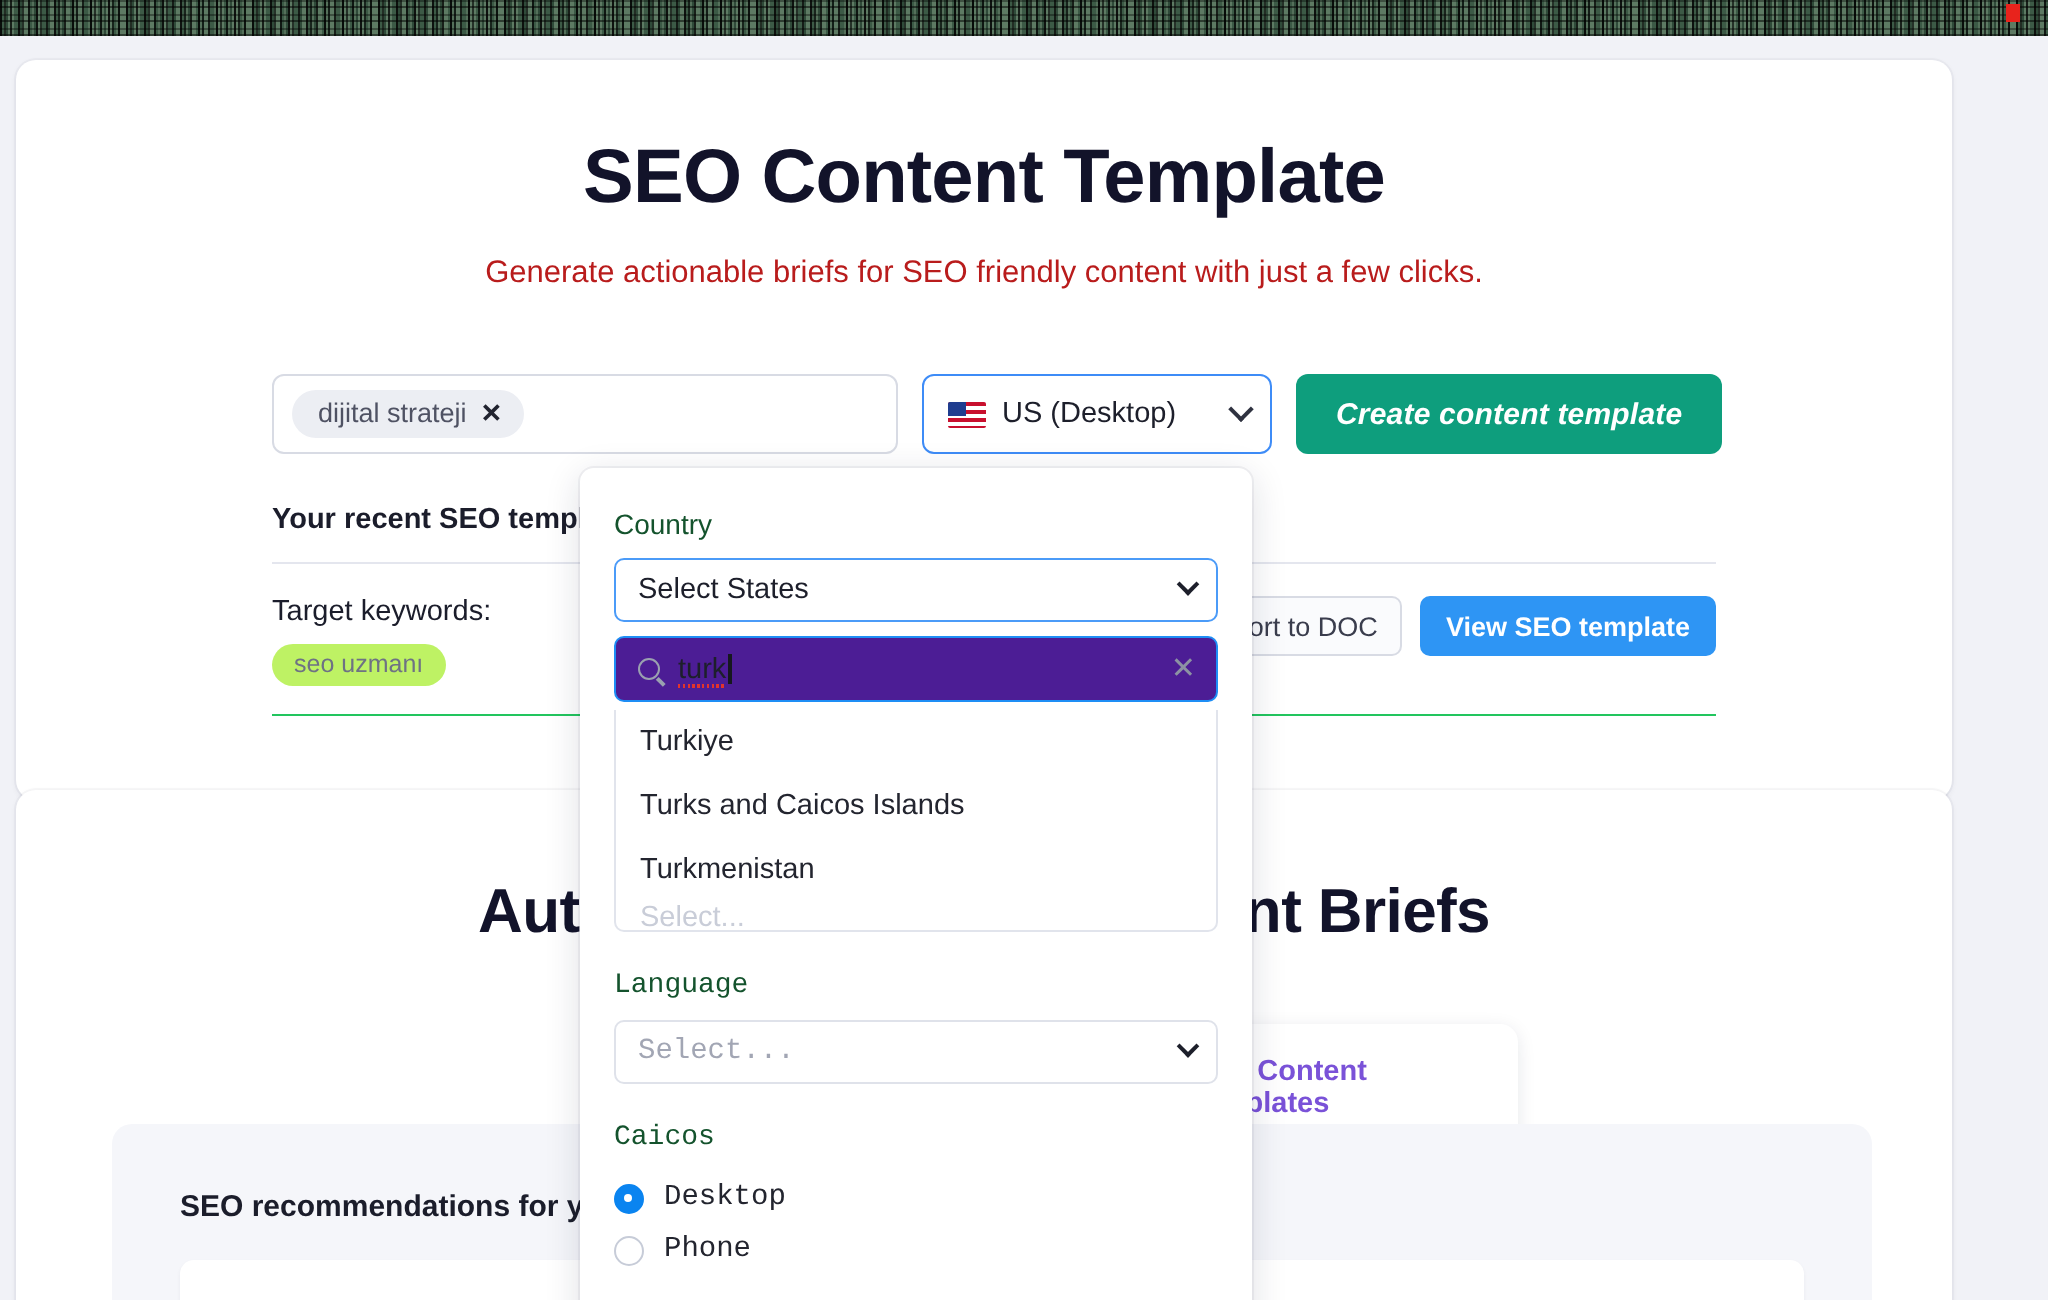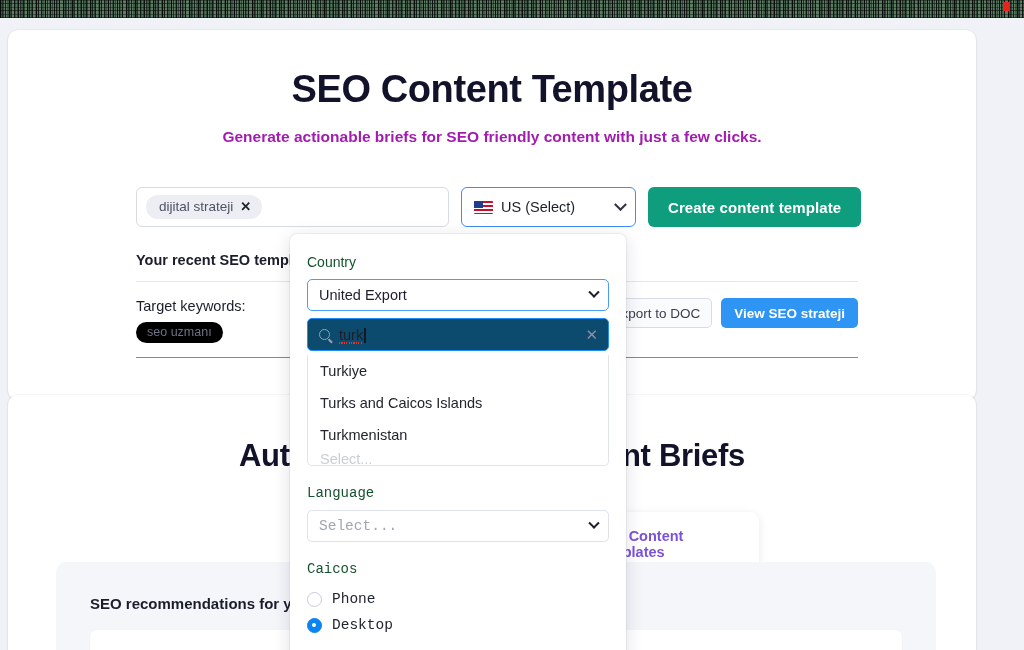--- a/index.html
+++ b/index.html
@@ -47,22 +47,21 @@
     font-size: 38px;
     font-weight: 700;
     color: #12132a;
     letter-spacing: -0.4px;
     line-height: 1.15;
   }
   .hero-sub {
     text-align: center;
     margin-top: 16px;
     font-size: 15.5px;
-    color: #a21caf;
-    font-weight: bold;
+    color: #b91c1c;
   }
 
   
   .controls {
     position: absolute; left: 128px; top: 157px;
     display: flex; gap: 12px;
   }
   .kw-input {
     width: 313px; height: 40px;
     border: 1px solid #d8dbe4;
@@ -119,20 +118,21 @@
     background: #0e9e7d;
     color: #fff;
     border: none;
     border-radius: 6px;
     padding: 0 20px;
     font-size: 15px;
     font-weight: 700;
     font-family: inherit;
     cursor: pointer;
     letter-spacing: .1px;
+    font-style: italic;
   }
 
   
   .recent {
     position: absolute; left: 128px; top: 222px; width: 722px;
   }
   .recent-head {
     font-size: 14.5px; font-weight: 700; color: #1b1d2b;
     padding-bottom: 13px;
     border-bottom: 1px solid #e4e6ee;
@@ -141,21 +141,21 @@
     display: flex; align-items: flex-start;
     padding-top: 14px;
     border-bottom: 1px solid #22c55e;
     padding-bottom: 14px;
     gap: 10px;
   }
   .recent-label { font-size: 14.5px; color: #1b1d2b; padding-top: 2px; }
   .recent-chips { margin-left: 0; margin-top: 8px; }
   .chip-sm {
     display: inline-block;
-    background: #000000;
+    background: #bef264;
     border-radius: 12px;
     padding: 3px 11px 4px;
     font-size: 12.5px;
     color: #6e7284;
   }
   .recent-left { flex: 1; }
   .recent-actions { display: flex; align-items: center; gap: 9px; padding-top: 2px; }
   .btn-doc {
     height: 30px; border-radius: 5px;
     border: 1px solid #d8dbe4;
@@ -257,21 +257,21 @@
   }
 
   .search-row {
     margin-top: 7px;
     height: 33px;
     border: 1.8px solid #1e8ef5;
     border-radius: 5px;
     display: flex; align-items: center;
     padding: 0 10px 0 11px;
     gap: 9px;
-    background: #0c4a6e;
+    background: #4c1d95;
   }
   .mag {
     width: 11px; height: 11px;
     border: 1.6px solid #9aa0b0;
     border-radius: 50%;
     position: relative; flex: none;
   }
   .mag::after {
     content: ""; position: absolute;
     right: -4px; bottom: -3px;
@@ -353,39 +353,39 @@
     <div class="controls">
       <div class="kw-input">
         <span class="chip">
           <span>dijital strateji</span>
           <span class="chip-x">✕</span>
         </span>
       </div>
 
       <div class="country-select">
         <span class="flag"></span>
-        <span>US (Select)</span>
+        <span>US (Desktop)</span>
         <span class="caret light"></span>
       </div>
 
       <button class="btn-create">Create content template</button>
     </div>
 
     <div class="recent">
       <div class="recent-head">Your recent SEO templates</div>
       <div class="recent-row">
         <div class="recent-left">
           <div class="recent-label">Target keywords:</div>
           <div class="recent-chips">
             <span class="chip-sm">seo uzmanı</span>
           </div>
         </div>
         <div class="recent-actions">
           <button class="btn-doc">Export to DOC</button>
-          <button class="btn-view">View SEO strateji</button>
+          <button class="btn-view">View SEO template</button>
         </div>
       </div>
     </div>
   </div>
 
   <div class="card sect2">
     <div class="sect2-title">Automate Your SEO Content Briefs</div>
 
     <div class="feat-card">
       <div class="feat-title">SEO Content Templates</div>
@@ -397,21 +397,21 @@
       <div class="inner-white">
         <div class="inner-white-txt">Our analysis is based on your top 10 rivals in Google</div>
       </div>
     </div>
   </div>
 
   <div class="popover">
 
     <div class="pop-label">Country</div>
     <div class="pop-select">
-      <span>United Export</span>
+      <span>Select States</span>
       <span class="chev"></span>
     </div>
 
     <div class="search-row">
       <span class="mag"></span>
       <span><span class="search-text">turk</span><span class="caretbar"></span></span>
       <span class="clear-x">✕</span>
     </div>
 
     <div class="opt-list">
@@ -425,24 +425,24 @@
       <div class="pop-label">Language</div>
       <div class="pop-select placeholder">
         <span>Select...</span>
         <span class="chev"></span>
       </div>
     </div>
 
     <div class="pop-block">
       <div class="pop-label">Caicos</div>
       <div class="radio-row">
+        <span class="radio on"></span>
+        <span class="radio-label">Desktop</span>
+      </div>
+      <div class="radio-row">
         <span class="radio"></span>
         <span class="radio-label">Phone</span>
       </div>
-      <div class="radio-row">
-        <span class="radio on"></span>
-        <span class="radio-label">Desktop</span>
-      </div>
     </div>
 
   </div>
 
 </div>
 
 </body></html>

